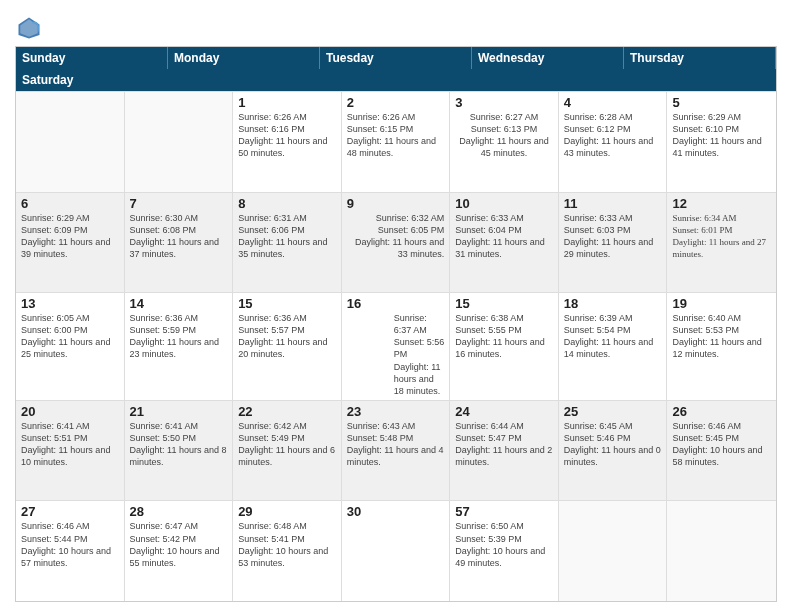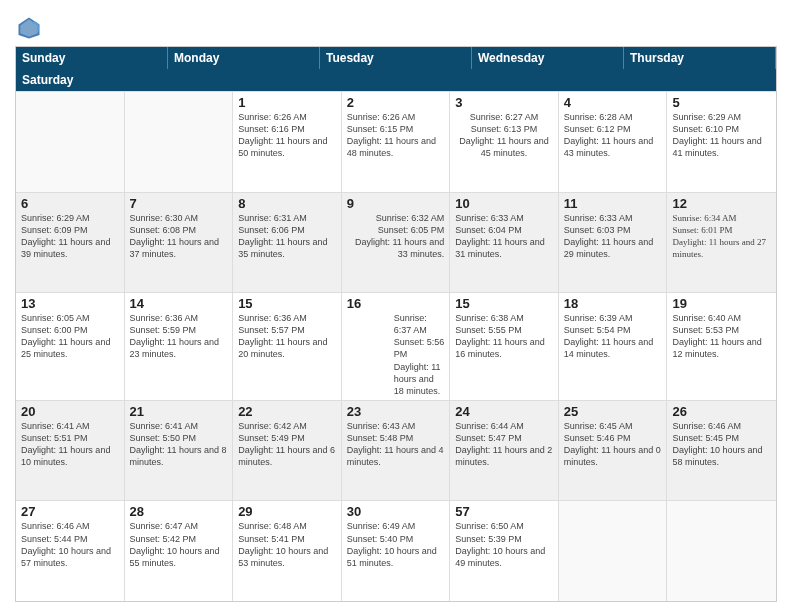--- a/index.html
+++ b/index.html
@@ -329,23 +329,20 @@
 Daylight: 10 hours and 55 minutes.</div>
           </div>
           <div class="cal-cell">
             <div class="day-num">29</div>
             <div class="day-info" style="white-space: pre-line;">Sunrise: 6:48 AM
 Sunset: 5:41 PM
 Daylight: 10 hours and 53 minutes.</div>
           </div>
           <div class="cal-cell">
             <div class="day-num">30</div>
-            <div class="day-info" style="white-space: pre-line;">Sunrise: 6:49 AM
-Sunset: 5:40 PM
-Daylight: 10 hours and 51 minutes.</div>
           </div>
           <div class="cal-cell">
             <div class="day-num">57</div>
             <div class="day-info" style="white-space: pre-line;">Sunrise: 6:50 AM
 Sunset: 5:39 PM
 Daylight: 10 hours and 49 minutes.</div>
           </div>
           <div class="cal-cell empty"></div>
           <div class="cal-cell empty"></div>
         </div>

